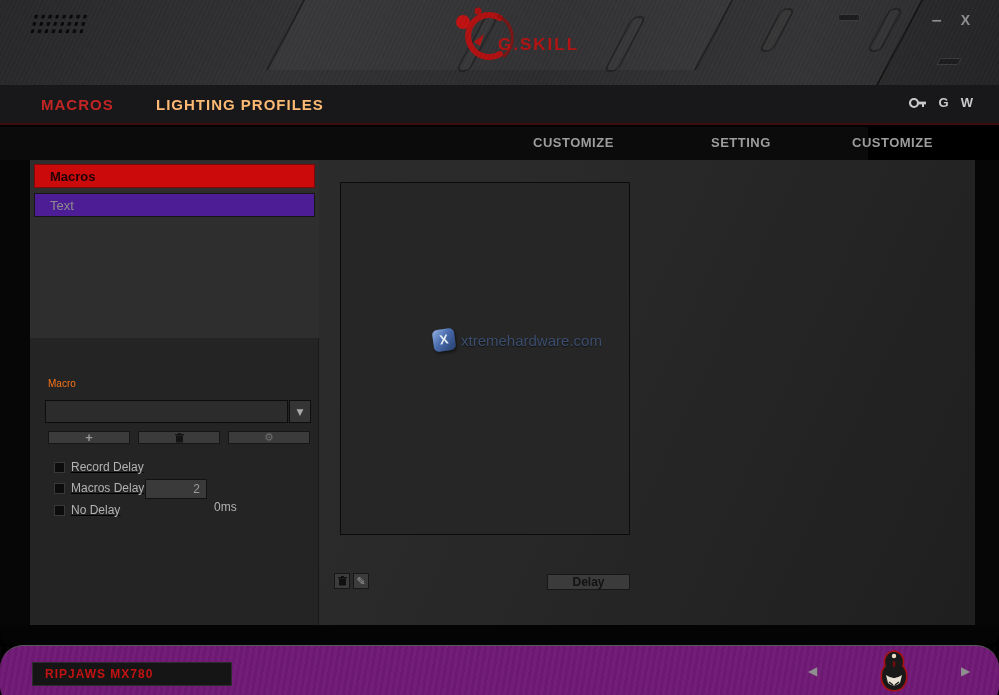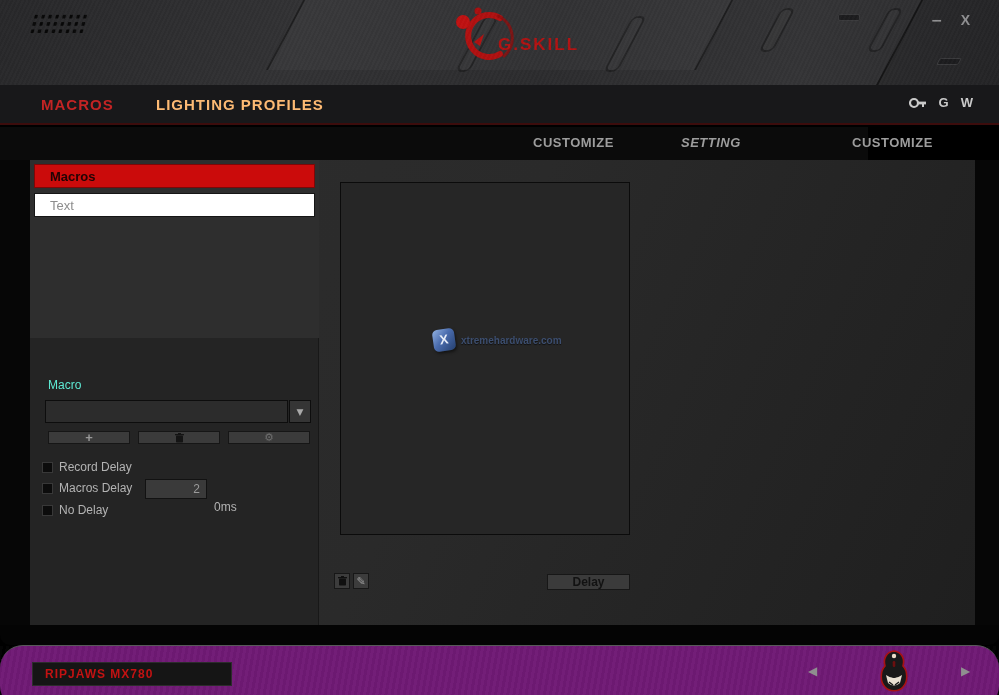--- a/index.html
+++ b/index.html
@@ -63,58 +63,58 @@
   }
   .nav-item { position:absolute; top:11px; font-size:15px; font-weight:bold; letter-spacing:1px; cursor:pointer; }
   #nav-macros { left:41px; color:#c32424; }
   #nav-lighting { left:156px; color:#fdba74; }
   #nav-right { position:absolute; right:26px; top:10px; display:flex; align-items:center; gap:12px; }
   #nav-right .letter { color:#c9c9c9; font-weight:bold; font-size:13px; cursor:pointer; }
 
   
   #tabrow { position:absolute; left:0; top:127px; width:868px; height:33px; background:#0b0b0b; }
   .tab { position:absolute; top:8px; color:#9d9d9d; font-weight:bold; font-size:13px; letter-spacing:0.5px; cursor:pointer; }
-  #tab-customize { left:533px; } #tab-setting { left:681px;font-style:italic; } #tab-lighting { left:852px; }
+  #tab-customize { left:533px; } #tab-setting { left:711px; } #tab-lighting { left:852px; }
 
   
   #main { position:absolute; left:0; top:160px; width:999px; height:468px; background:#060606; }
   #content {
     position:absolute; left:30px; top:0; width:945px; height:465px;
     background:linear-gradient(115deg,#2d2d2d 0%,#2a2a2a 45%,#1f1f1f 100%);
   }
   #left-panel { position:absolute; left:0; top:0; width:289px; height:465px; background:#242424; border-right:1px solid #181818; }
   #list-section { position:absolute; left:0; top:0; width:289px; height:178px; background:#2e2e2e; }
 
   .side-item {
     position:absolute; left:4px; width:281px; height:24px;
     font-size:13px; font-weight:bold; line-height:23px; padding-left:15px; cursor:pointer;
   }
   #item-macros { top:4px; background:#cb0b0b; border:1px solid #7e0707; color:#210404; }
-  #item-text   { top:33px; background:#ffffff; border:1px solid #161616; color:#8d8d8d; font-weight:normal; }
-
-  #macro-label { position:absolute; left:18px; top:218px; color:#5eead4; font-size:12px; }
+  #item-text   { top:33px; background:#4c1d95; border:1px solid #161616; color:#8d8d8d; font-weight:normal; }
+
+  #macro-label { position:absolute; left:18px; top:218px; color:#f97316; font-size:10px; }
   #macro-dropdown {
     position:absolute; left:15px; top:240px; width:243px; height:23px;
     background:#2c2c2c; border:1px solid #0d0d0d; cursor:pointer;
     color:#bbb; font-size:12px; line-height:21px; padding-left:6px;
   }
   #dropdown-btn {
     position:absolute; left:259px; top:240px; width:22px; height:23px;
     background:#353535; border:1px solid #0d0d0d; cursor:pointer;
     color:#a9a9a9; font-size:9px; text-align:center; line-height:22px;
   }
   .tool-btn {
     position:absolute; top:271px; width:82px; height:13px;
     background:#3b3b3b; border:1px solid #161616; cursor:pointer;
     display:flex; align-items:center; justify-content:center;
   }
   #btn-add { left:18px; color:#989898; font-size:13px; font-weight:bold; line-height:10px; }
   #btn-del { left:108px; } #btn-set { left:198px; color:#6e6e6e; font-size:11px; line-height:11px; }
 
-  .check-row { position:absolute; left:12px; display:flex; align-items:center; }
+  .check-row { position:absolute; left:24px; display:flex; align-items:center;text-decoration:underline; }
   #row-record-delay { top:300px; } #row-default-delay { top:321px; } #row-no-delay { top:343px; }
   .checkbox { width:11px; height:11px; background:#0c0c0c; border:1px solid #383838; margin-right:6px; cursor:pointer; }
   .check-label { color:#b3b3b3; font-size:12px; }
   #delay-input {
     position:absolute; left:115px; top:319px; width:62px; height:20px;
     background:#3a3a3a; border:1px solid #121212; color:#9a9a9a;
     font-size:12px; text-align:right; padding-right:6px; font-family:"Liberation Sans",sans-serif;
   }
   #delay-suffix { position:absolute; left:184px; top:340px; color:#b3b3b3; font-size:12px; }
 
@@ -131,21 +131,21 @@
     background:#262626; border:1px solid #0b0b0b;
   }
   #watermark { position:absolute; left:92px; top:146px; display:flex; align-items:center; gap:6px; }
   #wm-icon {
     width:22px; height:22px; border-radius:5px;
     background:linear-gradient(135deg,#93b3e2 0%,#4a6cae 45%,#243f6e 100%);
     transform:rotate(-8deg);
     color:#e8eef8; font-weight:bold; font-size:13px; text-align:center; line-height:22px;
     box-shadow:1px 2px 3px rgba(0,0,0,0.5);
   }
-  #wm-text { color:#3c4e6f; font-weight:bold; font-size:10px; text-shadow:0 1px 1px rgba(0,0,0,0.6); }
+  #wm-text { color:#3c4e6f; font-weight:normal; font-size:15px; text-shadow:0 1px 1px rgba(0,0,0,0.6); }
 
   .mini-btn {
     position:absolute; top:413px; width:16px; height:16px;
     background:#3c3c3c; border:1px solid #171717; cursor:pointer;
     display:flex; align-items:center; justify-content:center;
   }
   #mini-del { left:304px; } #mini-edit { left:323px; color:#9c9c9c; font-size:11px; line-height:11px; }
   #insert-btn {
     position:absolute; left:517px; top:414px; width:83px; height:16px;
     background:#3b3b3b; border:1px solid #171717; cursor:pointer;

